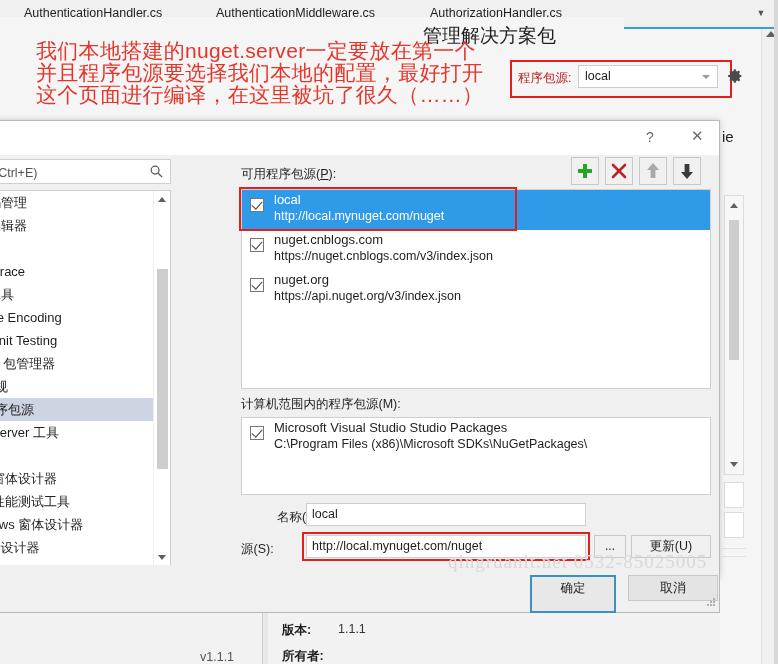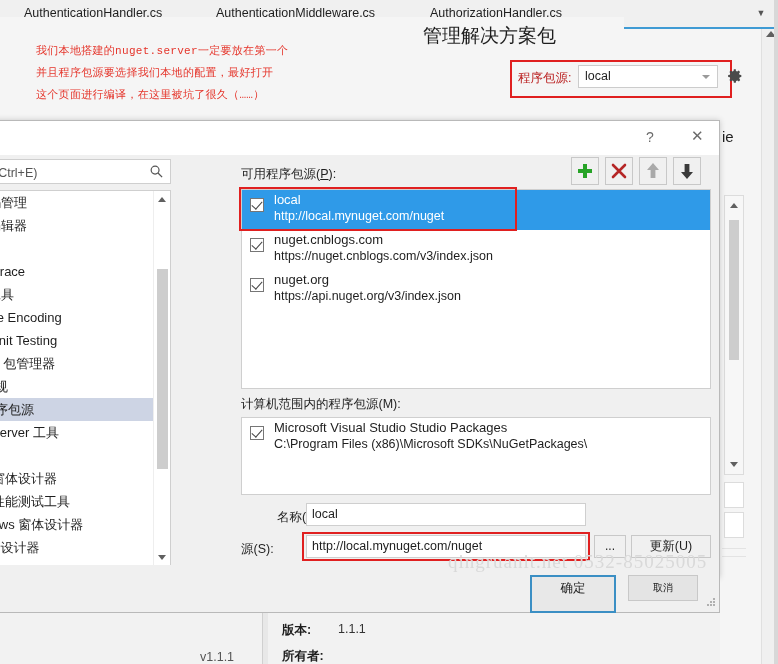--- a/index.html
+++ b/index.html
@@ -32,22 +32,22 @@
   #pm-source-select{position:absolute;left:578px;top:48px;width:140px;height:23px;
                     background:#fff;border:1px solid #ccc;box-sizing:border-box;}
   #pm-source-value{position:absolute;left:6px;top:3px;font-size:12.5px;color:#1e1e1e;}
   #pm-source-arrow{position:absolute;right:7px;top:9px;width:0;height:0;
                    border-left:4px solid transparent;border-right:4px solid transparent;
                    border-top:4px solid #9a9a9a;}
   #pm-gear{position:absolute;left:726px;top:50px;width:18px;height:18px;}
 
   
   #annotation{position:absolute;left:36px;top:40px;width:460px;
-              color:#e5352b;font-size:11px;line-height:22px;letter-spacing:0.3px;
-              font-family:Liberation Mono, monospace;white-space:pre;}
+              color:#e5352b;font-size:21px;line-height:22px;letter-spacing:0.3px;
+              font-family:Liberation Sans, sans-serif;white-space:pre;}
 
   
   #bg-left-pane{position:absolute;left:0;top:575px;width:262px;height:89px;background:#f2f2f2;
                 border-top:1px solid #d0d0d0;}
   #bg-workflow{position:absolute;left:0;top:583px;font-size:12.5px;color:#1e1e1e;}
   #bg-version{position:absolute;left:200px;top:650px;font-size:12.5px;color:#555;}
   #bg-splitter{position:absolute;left:262px;top:575px;width:6px;height:89px;background:#e8e8e8;
                border-left:1px solid #d0d0d0;border-right:1px solid #d0d0d0;}
 
   
@@ -154,23 +154,23 @@
               font-size:12.5px;color:#1e1e1e;}
 
   #dlg-sep{position:absolute;left:6px;top:444px;width:766px;height:1px;background:#dcdcdc;}
 
   
   #dlg-footer{position:absolute;left:-60px;top:565px;width:780px;height:48px;background:#f0f0f0;
               border:1px solid #b9b9b9;border-top:none;box-sizing:border-box;}
   #btn-ok{position:absolute;left:530px;top:575px;width:86px;height:38px;background:#e8e8e8;
           border:2px solid #3b8fc4;box-sizing:border-box;text-align:center;line-height:22px;
           font-size:12.5px;color:#1e1e1e;}
-  #btn-cancel{position:absolute;left:628px;top:575px;width:70px;height:26px;background:#e4e4e4;
+  #btn-cancel{position:absolute;left:628px;top:575px;width:90px;height:26px;background:#e4e4e4;
               border:1px solid #c8c8c8;box-sizing:border-box;text-align:center;line-height:24px;
-              font-size:10px;color:#1e1e1e;}
+              font-size:13px;color:#1e1e1e;}
   #grip{position:absolute;left:706px;top:598px;width:10px;height:10px;}
   #grip i{position:absolute;width:2px;height:2px;background:#b0b0b0;display:block;}
 
   
   #watermark{position:absolute;left:448px;top:551px;font-size:19px;color:#d9d9d9;
              font-family:"Liberation Serif","DejaVu Serif",serif;letter-spacing:1px;
              white-space:nowrap;z-index:40;}
 </style>
 </head>
 <body>

